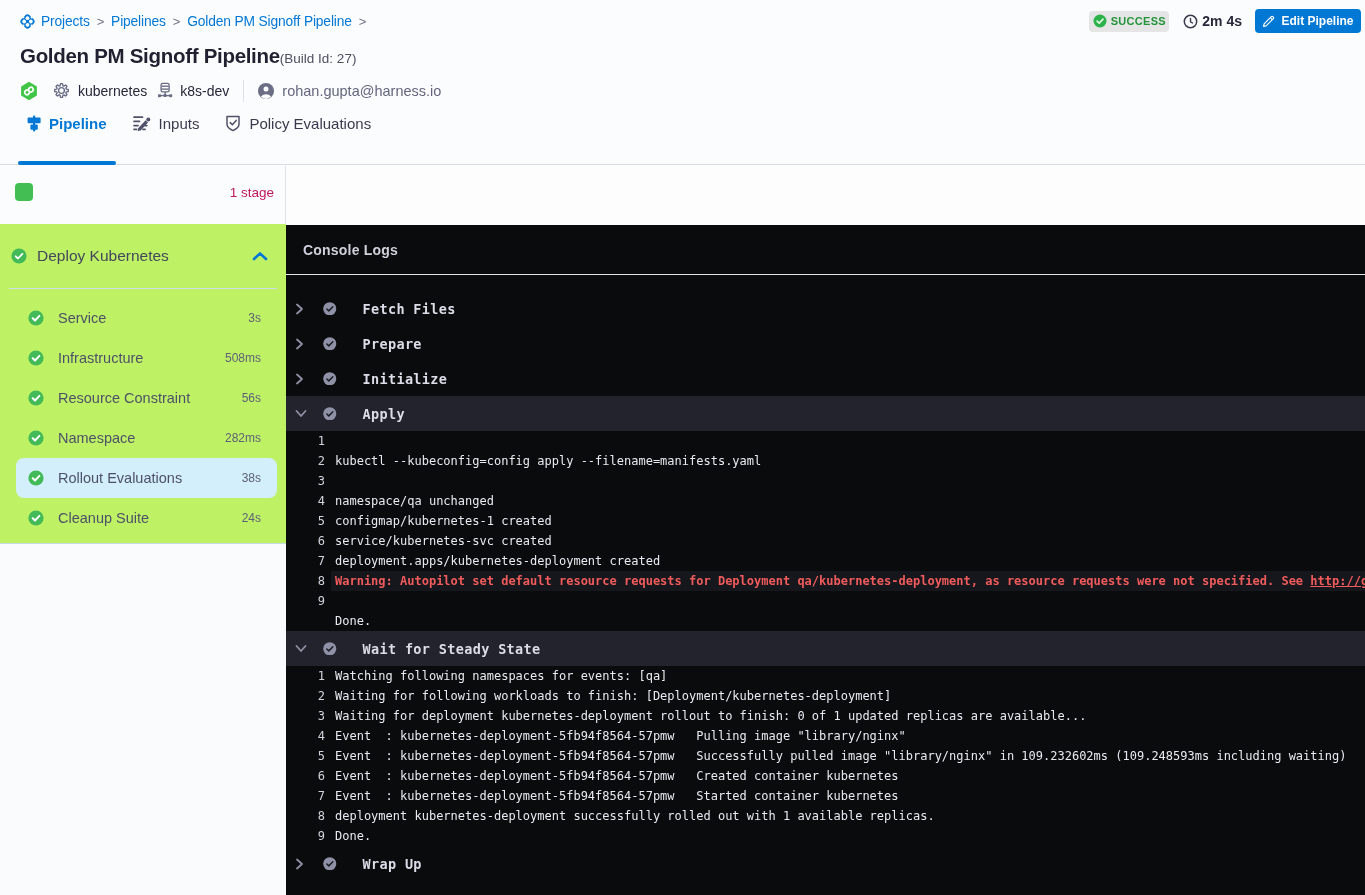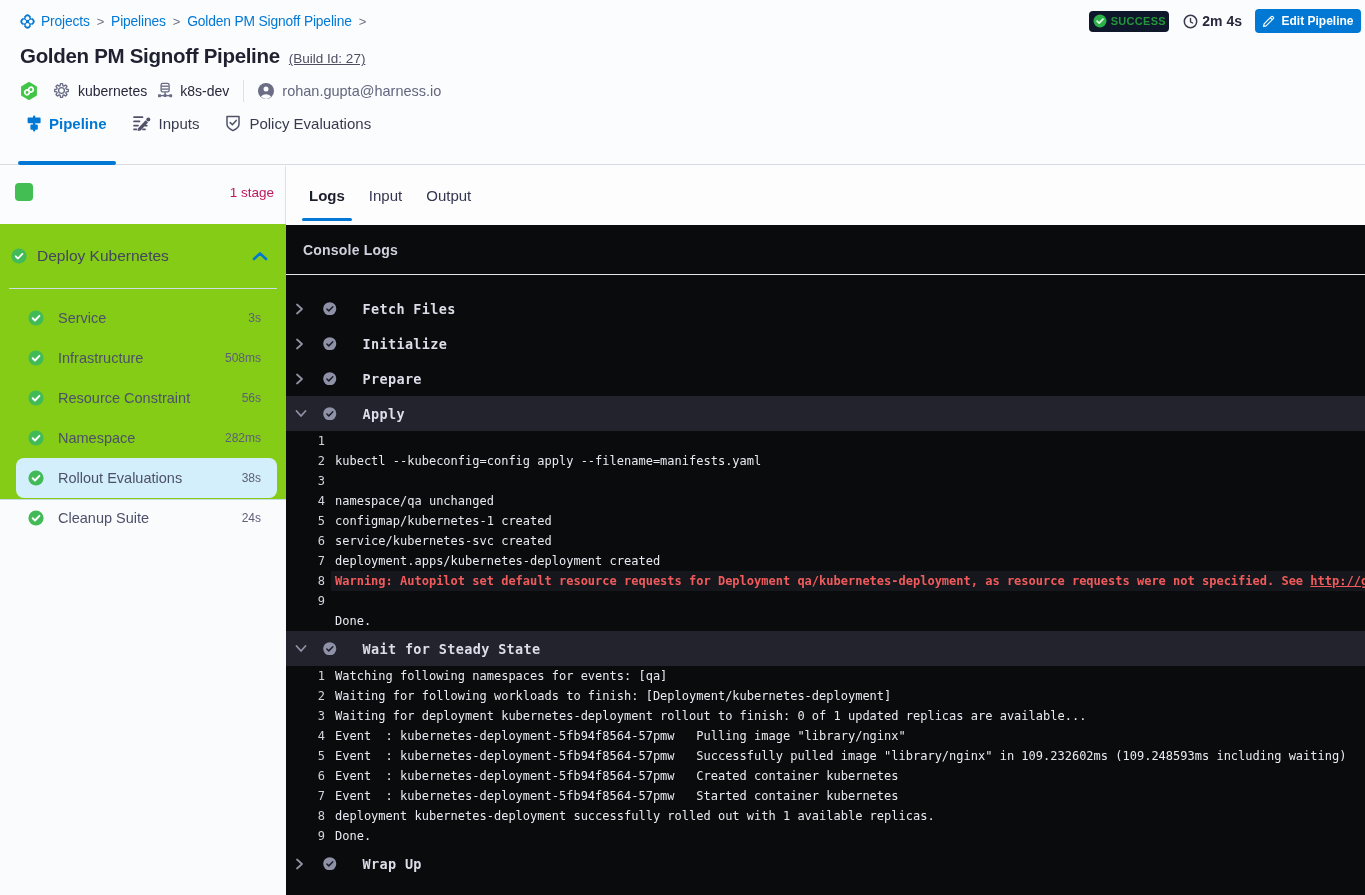--- a/index.html
+++ b/index.html
@@ -8,49 +8,49 @@
   #app { position:relative; width:1365px; height:895px; background:#fbfcfd; overflow:hidden; }
 
   
   .page-head { position:absolute; top:0; left:0; right:0; height:115px; background:#fbfcfd; }
   .breadcrumb { position:absolute; top:12px; left:19px; display:flex; align-items:center; height:18px; font-size:13.8px; letter-spacing:-0.15px; }
   .crumb { color:#0278d5; font-weight:500; cursor:pointer; }
   .crumb-sep { color:#6f7184; font-size:13px; margin:0 7px; }
   .bc-logo { width:17px; height:17px; margin-right:5px; display:block; }
   .title-row { position:absolute; top:44px; left:20px; display:flex; align-items:baseline; }
   .pipe-title { font-size:20.5px; font-weight:700; color:#1f2130; letter-spacing:-0.3px; }
-  .build-id { font-size:13.5px; color:#4d4f63; margin-left:9px;text-decoration:underline; }
+  .build-id { font-size:13.5px; color:#4d4f63; margin-left:0; }
   .meta-row { position:absolute; top:80px; left:20px; height:21px; display:flex; align-items:center; }
   .meta-label { font-size:14px; color:#26273a; }
   .meta-email { font-size:14.5px; color:#63667e; }
   .meta-divider { width:1px; height:22px; background:#dfe0e6; }
 
   .status-group { position:absolute; top:0; right:0; height:42px; display:flex; align-items:center; }
-  .success-badge { display:flex; align-items:center; justify-content:center; width:80px; height:21px; background:#0f172a; border-radius:4px; }
+  .success-badge { display:flex; align-items:center; justify-content:center; width:80px; height:21px; background:#e5e5e5; border-radius:4px; }
   .success-badge .label { font-size:11px; font-weight:700; color:#24953b; letter-spacing:0.3px; margin-left:4px; }
   .clock-group { display:flex; align-items:center; margin-left:14px; }
   .clock-group .time { font-size:14px; font-weight:700; color:#27293c; margin-left:4px; }
   .edit-btn { display:flex; align-items:center; justify-content:center; height:24px; width:106px; margin-left:13px; margin-right:4px;
               background:#0278d5; border:none; border-radius:4px; color:#fff; font-size:12px; font-weight:600; cursor:pointer; font-family:inherit; }
   .edit-btn svg { margin-right:6px; }
 
   
   .main-tabs { position:absolute; top:115px; left:0; right:0; height:50px; background:#fbfcfd; border-bottom:1px solid #d9dbe1; display:flex; padding-left:14px; }
   .mtab { position:relative; display:flex; align-items:flex-start; justify-content:center; padding:0 9px; margin:0 4px; cursor:pointer; }
   .mtab .mtab-label { font-size:15px; font-weight:400; color:#383a4e; margin-left:8px; }
   .mtab.active .mtab-label { color:#0278d5; font-weight:600; }
   .mtab.active::after { content:""; position:absolute; left:0; right:0; bottom:-1px; height:4px; background:#0278d5; border-radius:3px; }
 
   
   .content { position:absolute; top:166px; left:0; right:0; bottom:0; }
   .left-col { position:absolute; top:0; left:0; width:286px; bottom:0; background:#fafbfc; }
   .stage-strip { position:absolute; top:0; left:0; right:0; height:58px; background:#fbfcfd; border-right:1px solid #e0e1e7; }
   .stage-square { position:absolute; left:15px; top:17px; width:18px; height:18px; border-radius:4px; background:#42be53; cursor:pointer; }
   .stage-count { position:absolute; right:11px; top:19px; font-size:13.5px; color:#be185d; }
-  .stage-panel { position:absolute; top:58px; left:0; width:286px; height:276px; background:#84cc16; border-bottom:1px solid #c9dbe4; }
+  .stage-panel { position:absolute; top:58px; left:0; width:286px; height:320px; background:#bef264; border-bottom:1px solid #c9dbe4; }
   .stage-head { position:absolute; top:16px; left:0; right:0; height:32px; display:flex; align-items:center; cursor:pointer; }
   .stage-head .check { margin-left:11px; }
   .stage-name { font-size:15.5px; font-weight:500; color:#43465e; margin-left:10px; flex:1; }
   .stage-chevron { margin-right:18px; }
   .stage-divider { position:absolute; top:64px; left:9px; right:9px; height:1px; background:#ccdfe9; }
   .steps { position:absolute; top:74px; left:0; right:0; }
   .step-row { position:relative; height:40px; margin:0 9px 0 16px; display:flex; align-items:center; border-radius:8px; cursor:pointer; }
   .step-row.selected { background:#d3effb; }
   .step-row .check { margin-left:12px; }
   .step-name { font-size:14.5px; color:#4d506a; margin-left:14px; flex:1; }
@@ -279,25 +279,20 @@
   <path d="M 4.7 8.3 L 7 10.5 L 11.4 5.9" stroke="#ffffff" stroke-width="2" fill="none" stroke-linecap="round" stroke-linejoin="round"></path>
               </svg>
               <span class="step-name">Cleanup Suite</span>
               <span class="step-dur">24s</span>
             </div>
           </div>
       </div>
     </div>
 
     <div class="right-col">
-      <div class="log-tabs" id="log-tabs">
-          <div class="ltab active">Logs</div>
-          <div class="ltab">Input</div>
-          <div class="ltab">Output</div>
-        </div>
       <div class="console">
         <div class="console-head">
           <span class="console-title">Console Logs</span>
         </div>
         <div class="console-body" id="console-body">
             <div class="sec-row">
               <span class="sec-chevron">
                 <svg width="9" height="12" viewBox="0 0 9 12">
                   <path d="M 2 1.5 L 7 6 L 2 10.5" stroke="#8f91a5" stroke-width="1.8" fill="none" stroke-linecap="round" stroke-linejoin="round"></path>
                 </svg>
@@ -315,35 +310,35 @@
                 <svg width="9" height="12" viewBox="0 0 9 12">
                   <path d="M 2 1.5 L 7 6 L 2 10.5" stroke="#8f91a5" stroke-width="1.8" fill="none" stroke-linecap="round" stroke-linejoin="round"></path>
                 </svg>
               </span>
               <span class="sec-check">
                 <svg width="13.5" height="13.5" viewBox="0 0 14 14">
                   <circle cx="7" cy="7" r="6.8" fill="#8f92a7"></circle>
                   <path d="M 4 7.3 L 6 9.2 L 10.2 4.9" stroke="#1b1d24" stroke-width="1.5" fill="none" stroke-linecap="round" stroke-linejoin="round"></path>
                 </svg>
               </span>
-              <span class="sec-label">Initialize</span>
+              <span class="sec-label">Prepare</span>
             </div>
             <div class="sec-row">
               <span class="sec-chevron">
                 <svg width="9" height="12" viewBox="0 0 9 12">
                   <path d="M 2 1.5 L 7 6 L 2 10.5" stroke="#8f91a5" stroke-width="1.8" fill="none" stroke-linecap="round" stroke-linejoin="round"></path>
                 </svg>
               </span>
               <span class="sec-check">
                 <svg width="13.5" height="13.5" viewBox="0 0 14 14">
                   <circle cx="7" cy="7" r="6.8" fill="#8f92a7"></circle>
                   <path d="M 4 7.3 L 6 9.2 L 10.2 4.9" stroke="#1b1d24" stroke-width="1.5" fill="none" stroke-linecap="round" stroke-linejoin="round"></path>
                 </svg>
               </span>
-              <span class="sec-label">Prepare</span>
+              <span class="sec-label">Initialize</span>
             </div>
             <div class="sec-row band">
               <span class="sec-chevron">
                 <svg width="12" height="9" viewBox="0 0 12 9">
                   <path d="M 1.5 2 L 6 7 L 10.5 2" stroke="#8f91a5" stroke-width="1.8" fill="none" stroke-linecap="round" stroke-linejoin="round"></path>
                 </svg>
               </span>
               <span class="sec-check">
                 <svg width="13.5" height="13.5" viewBox="0 0 14 14">
                   <circle cx="7" cy="7" r="6.8" fill="#8f92a7"></circle>

